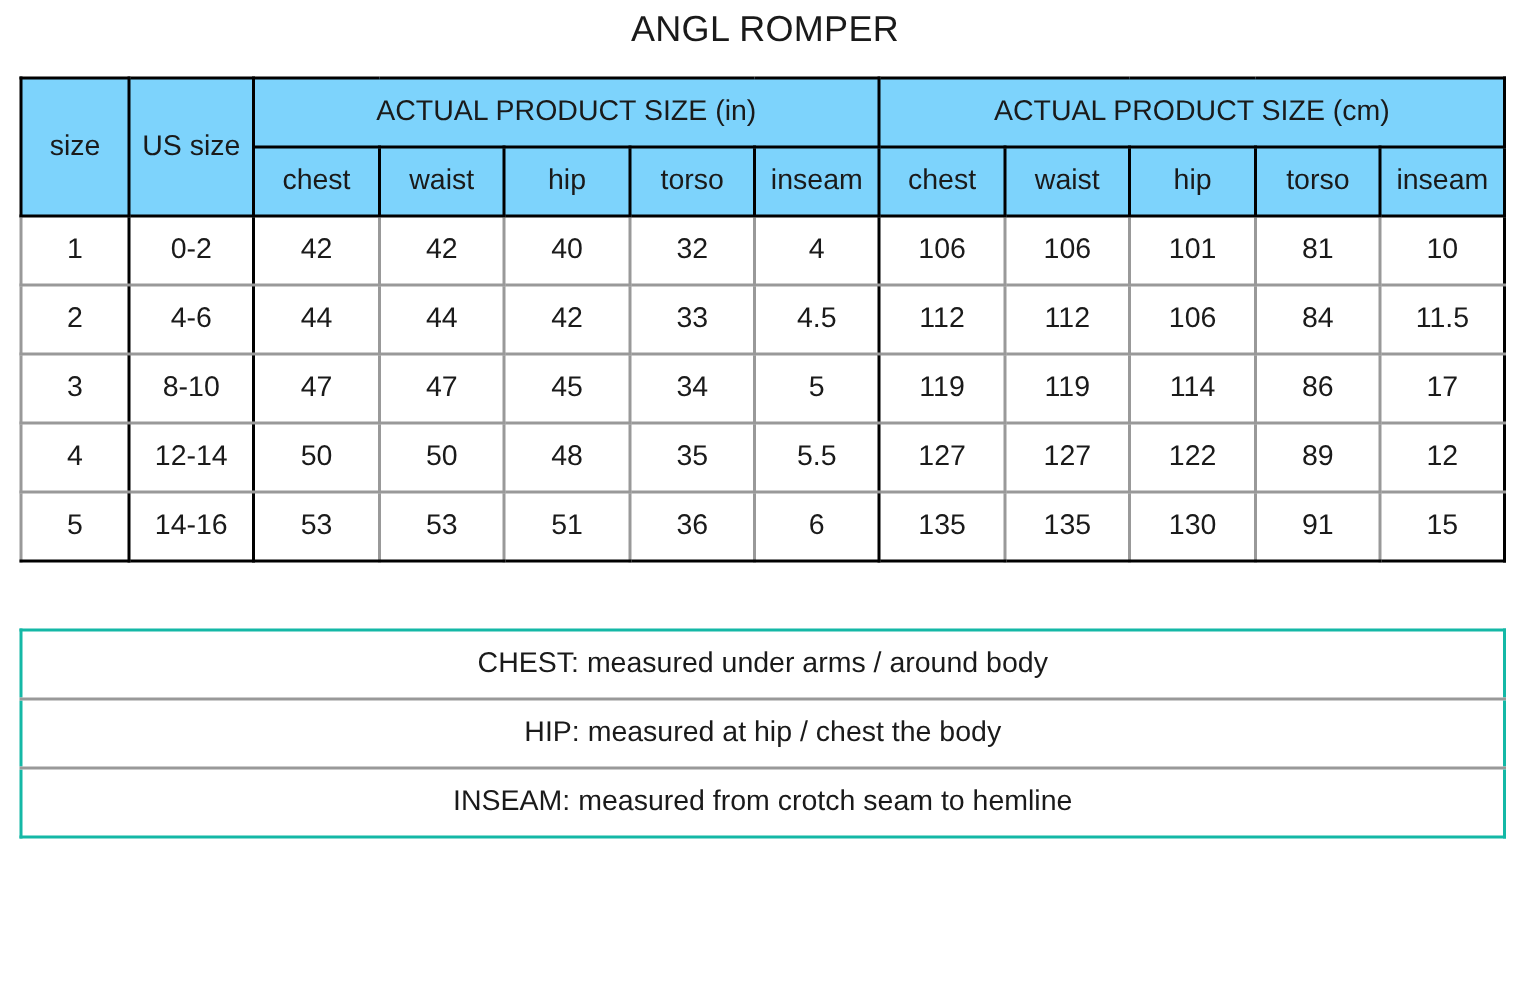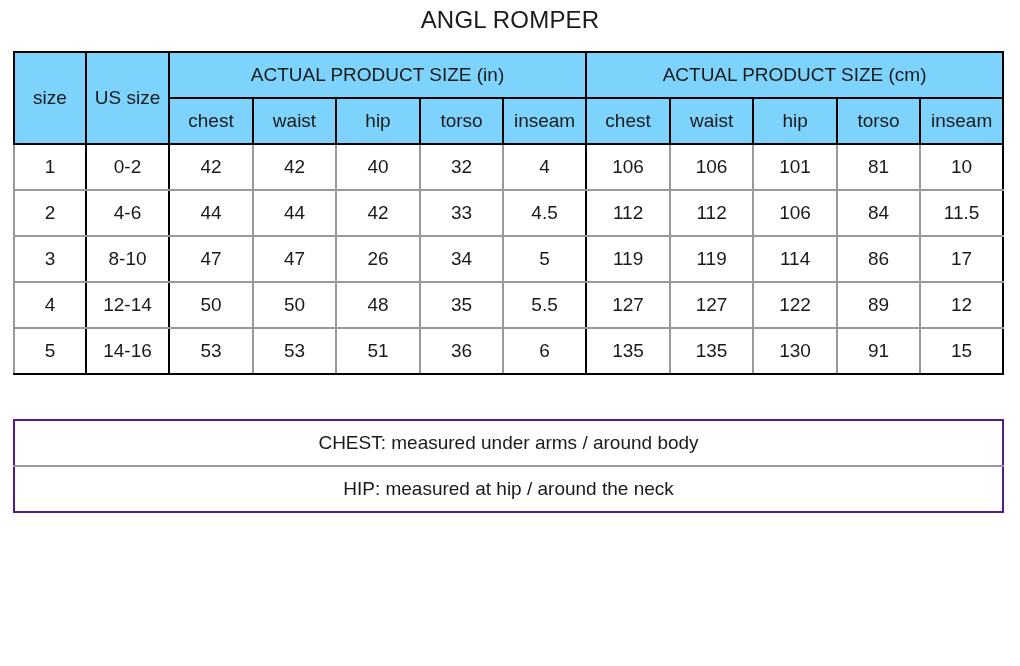--- a/index.html
+++ b/index.html
@@ -11,21 +11,21 @@
   #size-table { left:13px; top:51px; width:991px; table-layout:fixed; border:2px solid #000; }
   #size-table th, #size-table td { text-align:center; font-size:19px; font-weight:normal; padding:0; }
   #size-table thead th { background:#7dd3fc; border:2px solid #000; }
   #size-table thead tr.top th { height:44px; }
   #size-table thead tr.sub th { height:44px;margin-top:28px; }
   #size-table tbody td { height:44px; border:2px solid #999; border-left-color:#999; }
   #size-table tbody td.bold-left { border-left:2px solid #000; }
   #size-table tbody td.bold-right { border-right:2px solid #000; }
   #size-table tbody tr:last-child td { border-bottom:2px solid #000; }
   #size-table tbody tr:first-child td { border-top:2px solid #000; }
-  #defs-table { left:13px; top:419px; width:991px; border:2px solid #4c1d95; }
+  #defs-table { left:13px; top:419px; width:991px; border:2px solid #14b8a6; }
   #defs-table td { height:44px; text-align:center; font-size:19px;
                    border-top:2px solid #999; padding:0; }
   #defs-table tr:first-child td { border-top:none; }
 </style>
 </head>
 <body>
 
 <div class="title">ANGL ROMPER</div>
 
 <table id="size-table">
@@ -90,21 +90,21 @@
         <td>112</td>
         <td>106</td>
         <td>84</td>
         <td class="bold-right">11.5</td>
       </tr>
       <tr>
         <td class="bold-right">3</td>
         <td class="bold-right">8-10</td>
         <td>47</td>
         <td>47</td>
-        <td>26</td>
+        <td>45</td>
         <td>34</td>
         <td class="bold-right">5</td>
         <td class="bold-left">119</td>
         <td>119</td>
         <td>114</td>
         <td>86</td>
         <td class="bold-right">17</td>
       </tr>
       <tr>
         <td class="bold-right">4</td>
@@ -136,16 +136,19 @@
       </tr>
     </tbody>
 </table>
 
 <table id="defs-table">
   <tbody id="defs-body">
       <tr>
         <td>CHEST: measured under arms / around body</td>
       </tr>
       <tr>
-        <td>HIP: measured at hip / around the neck</td>
+        <td>HIP: measured at hip / chest the body</td>
+      </tr>
+      <tr>
+        <td>INSEAM: measured from crotch seam to hemline</td>
       </tr>
     </tbody>
 </table>
 
 </body></html>

